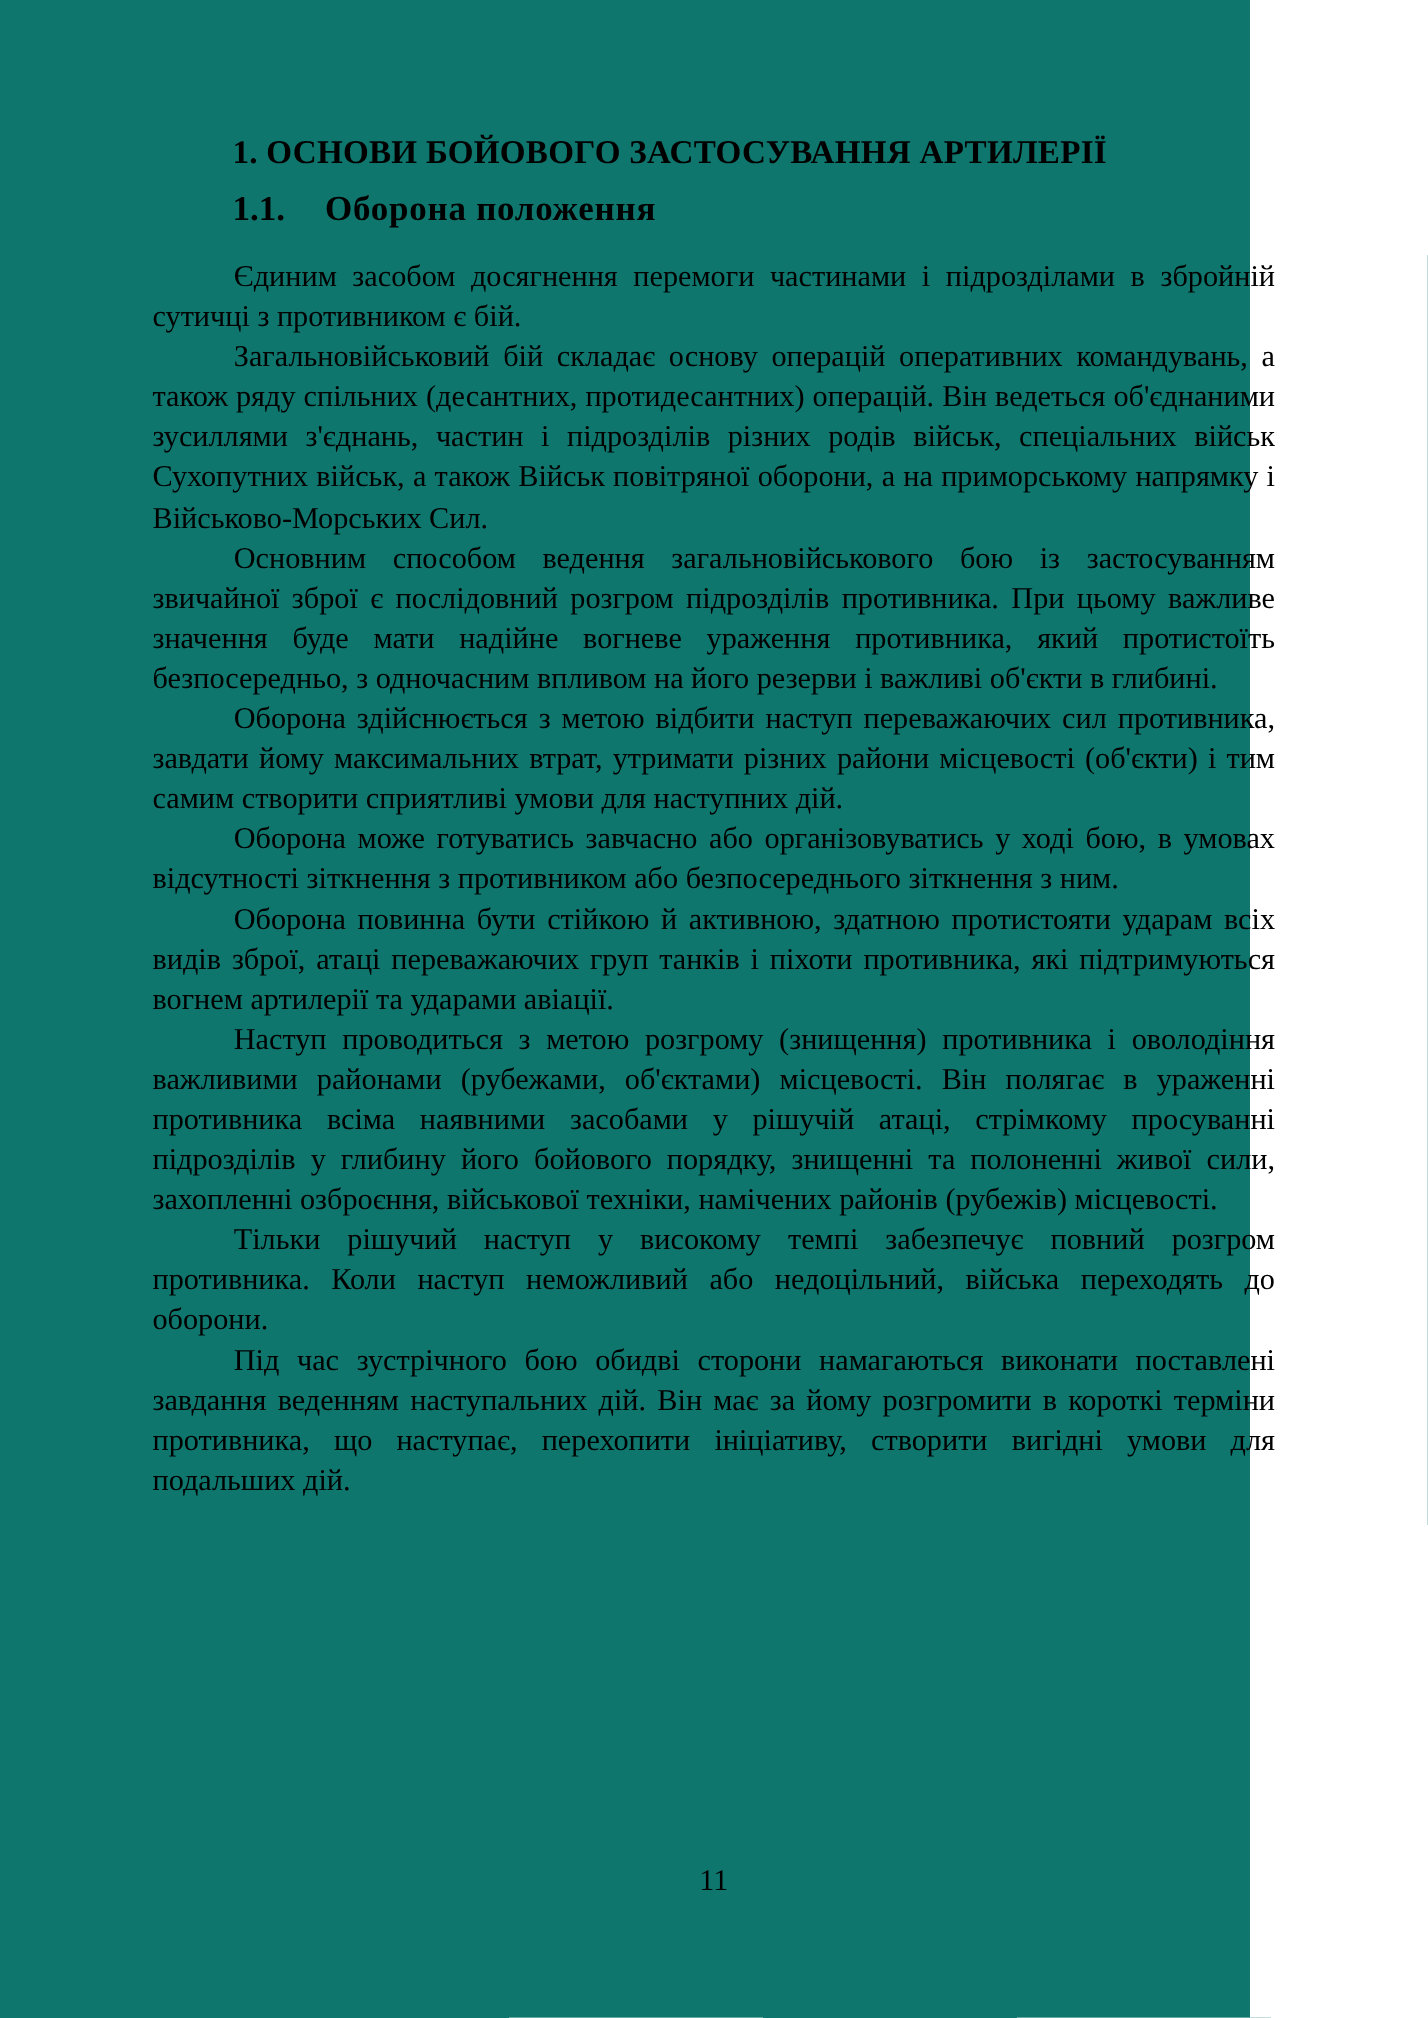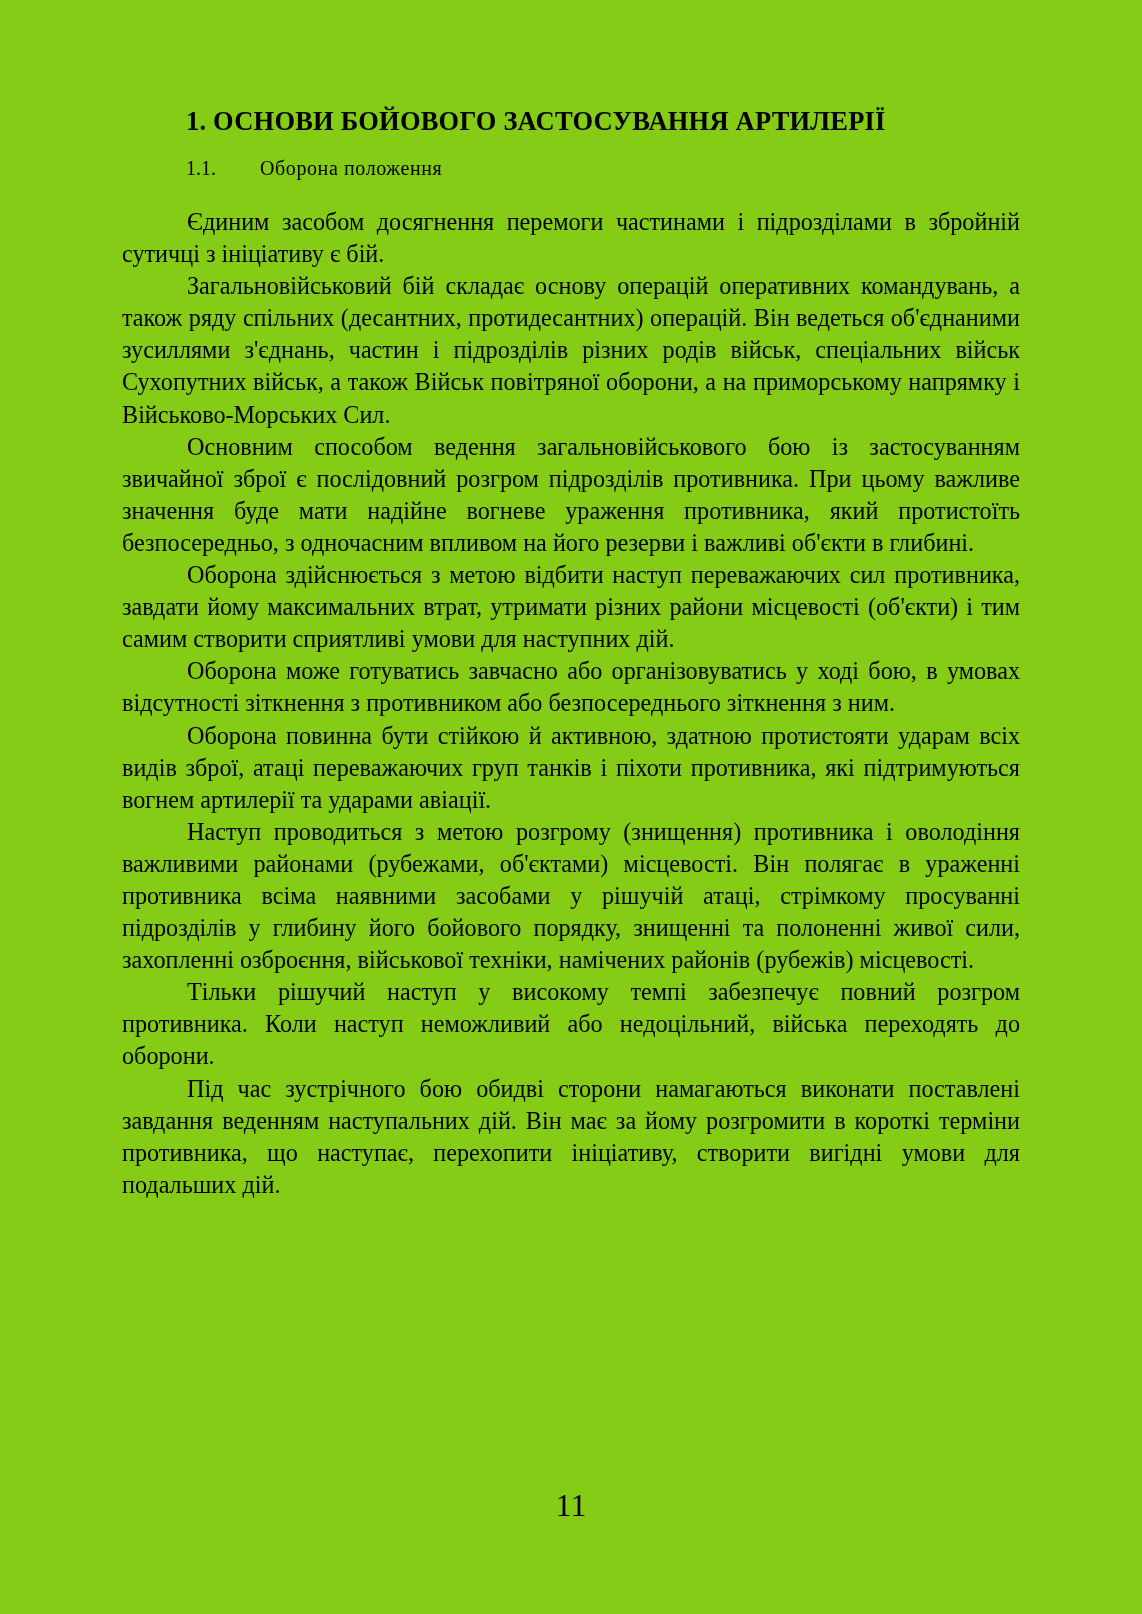--- a/index.html
+++ b/index.html
@@ -14,23 +14,23 @@
     position: relative;
     font-family: "Liberation Serif", "DejaVu Serif", serif;
     color: #000000;
     overflow: hidden;
   }
 
   .page {
     position: absolute;
     left: 0;
     top: 0;
-    width: 1142px;
+    width: 1000px;
     height: 1614px;
-    background: #84cc16;
+    background: #0f766e;
   }
 
   .content {
     position: absolute;
     left: 122px;
     top: 104px;
     width: 898px;
   }
 
   
@@ -39,22 +39,22 @@
     font-weight: bold;
     letter-spacing: 0.2px;
     line-height: 34px;
     margin: 0 0 14px 0;
     padding-left: 64px;
     text-align: left;
     white-space: nowrap;
   }
 
   .section-heading {
-    font-size: 20px;
-    font-weight: normal;
+    font-size: 28px;
+    font-weight: bold;
     line-height: 32px;
     margin: 0 0 22px 0;
     padding-left: 64px;
     display: flex;
     align-items: center;
   }
   .section-heading .sec-num {
     display: inline-block;
     min-width: 74px;
   }
@@ -80,40 +80,40 @@
     font-weight: bold;
   }
 
   
   .page-number {
     position: absolute;
     left: 0;
     top: 1490px;
     width: 1142px;
     text-align: center;
-    font-size: 32px;
+    font-size: 24px;
     line-height: 30px;
   }
 </style>
 </head>
 <body>
 
 <div class="page">
 
   <div class="content">
 
     <h1 class="chapter-heading">1. ОСНОВИ БОЙОВОГО ЗАСТОСУВАННЯ АРТИЛЕРІЇ</h1>
 
     <h2 class="section-heading">
       <span class="sec-num">1.1.</span>
       <span class="sec-title">Оборона положення</span>
     </h2>
 
     <div id="body-text">
-        <p class="body-par"><span>Єдиним засобом досягнення перемоги частинами і підрозділами в збройній сутичці з ініціативу є бій.</span></p>
+        <p class="body-par"><span>Єдиним засобом досягнення перемоги частинами і підрозділами в збройній сутичці з противником є бій.</span></p>
         <p class="body-par"><span>Загальновійськовий бій складає основу операцій оперативних командувань, а також ряду спільних (десантних, протидесантних) операцій. Він ведеться об'єднаними зусиллями з'єднань, частин і підрозділів різних родів військ, спеціальних військ Сухопутних військ, а також Військ повітряної оборони, а на приморському напрямку і Військово-Морських Сил.</span></p>
         <p class="body-par"><span>Основним способом ведення загальновійськового бою із застосуванням звичайної зброї є послідовний розгром підрозділів противника. При цьому важливе значення буде мати надійне вогневе ураження противника, який протистоїть безпосередньо, з одночасним впливом на його резерви і важливі об'єкти в глибині.</span></p>
         <p class="body-par"><span>Оборона здійснюється з метою відбити наступ переважаючих сил противника, завдати йому максимальних втрат, утримати різних райони місцевості (об'єкти) і тим самим створити сприятливі умови для наступних дій.</span></p>
         <p class="body-par"><span>Оборона може готуватись завчасно або організовуватись у ході бою, в умовах відсутності зіткнення з противником або безпосереднього зіткнення з ним.</span></p>
         <p class="body-par"><span>Оборона повинна бути стійкою й активною, здатною протистояти ударам всіх видів зброї, атаці переважаючих груп танків і піхоти противника, які підтримуються вогнем артилерії та ударами авіації.</span></p>
         <p class="body-par"><span>Наступ проводиться з метою розгрому (знищення) противника і оволодіння важливими районами (рубежами, об'єктами) місцевості. Він полягає в ураженні противника всіма наявними засобами у рішучій атаці, стрімкому просуванні підрозділів у глибину його бойового порядку, знищенні та полоненні живої сили, захопленні озброєння, військової техніки, намічених районів (рубежів) місцевості.</span></p>
         <p class="body-par"><span>Тільки рішучий наступ у високому темпі забезпечує повний розгром противника. Коли наступ неможливий або недоцільний, війська переходять до оборони.</span></p>
         <p class="body-par"><span>Під час зустрічного бою обидві сторони намагаються виконати поставлені завдання веденням наступальних дій. Він має за йому розгромити в короткі терміни противника, що наступає, перехопити ініціативу, створити вигідні умови для подальших дій.</span></p>
       </div>
 

